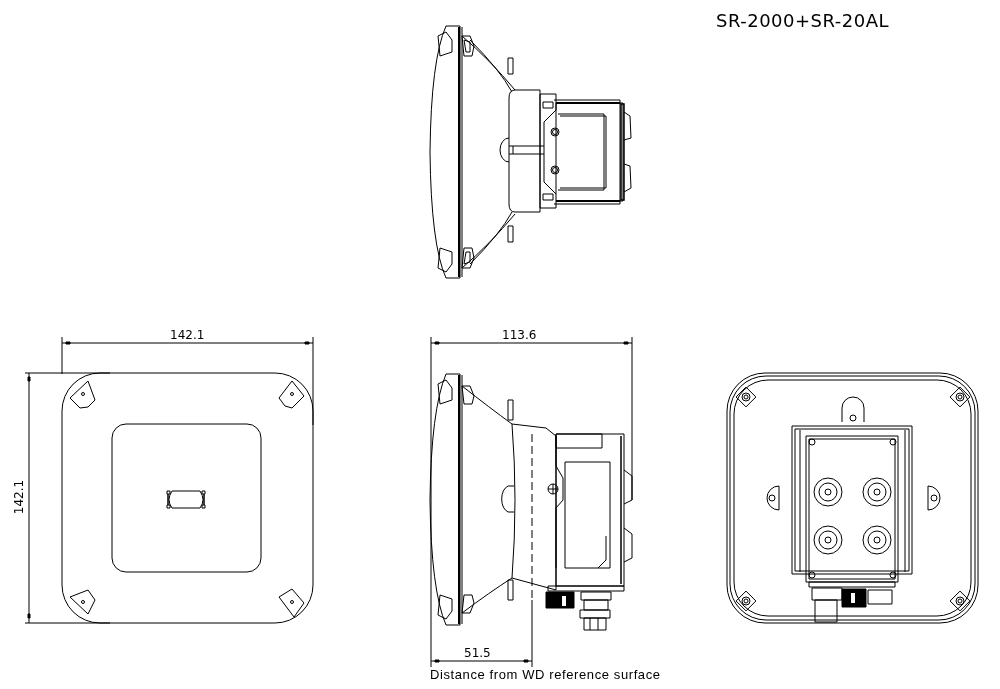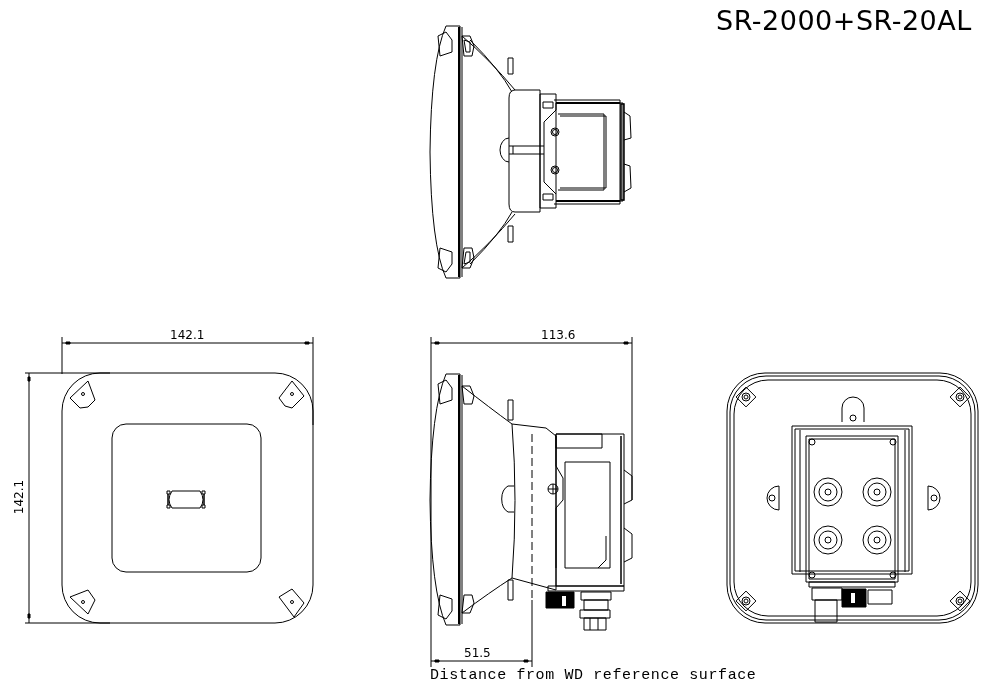--- a/index.html
+++ b/index.html
@@ -1,21 +1,21 @@
 <!DOCTYPE html>
 <html><head>
   <meta charset="utf-8">
   <style>
     html, body { margin: 0; padding: 0; background: #ffffff; }
     body { width: 1000px; height: 689px; position: relative; overflow: hidden; font-family: "DejaVu Sans", sans-serif; }
     #drawing { position: absolute; left: 0; top: 0; width: 1000px; height: 689px; }
-    .title { position: absolute; left: 716px; top: 4px; font-family: "DejaVu Sans", sans-serif; font-size: 27px; font-weight: normal; color: #000; letter-spacing: 0.5px; line-height: 34px; }
+    .title { position: absolute; left: 716px; top: 4px; font-family: "DejaVu Sans", sans-serif; font-size: 18px; font-weight: normal; color: #000; letter-spacing: 0.5px; line-height: 34px; }
     .dim-label { position: absolute; font-family: "DejaVu Sans", sans-serif; font-size: 12px; color: #000; line-height: 14px; }
     .dim-label.vert { transform: rotate(-90deg); transform-origin: center center; }
-    .note { position: absolute; left: 430px; top: 667px; font-family: Liberation Mono, monospace; font-size: 15px; color: #000; letter-spacing: 0.6px; }
+    .note { position: absolute; left: 430px; top: 667px; font-family: Liberation Sans, sans-serif; font-size: 13px; color: #000; letter-spacing: 0.6px; }
     svg * { vector-effect: non-scaling-stroke; }
   </style>
 </head>
 <body>
 
 <div class="title">SR-2000+SR-20AL</div>
 
 <svg id="drawing" viewBox="0 0 1000 689" xmlns="http://www.w3.org/2000/svg" fill="none" stroke="#000" stroke-width="1">
 
   <g>
@@ -218,15 +218,15 @@
     <rect x="812" y="588" width="30" height="12"></rect>
     <rect x="815" y="600" width="22" height="22"></rect>
     <rect x="842" y="589" width="24" height="18" fill="#000"></rect>
     <rect x="851" y="593" width="4" height="10" fill="#fff" stroke="none"></rect>
     <rect x="868" y="590" width="24" height="14"></rect>
   </g>
 </svg>
 
 <div class="dim-label" style="left:170px; top:328px;">142.1</div>
 <div class="dim-label vert" style="left:2px; top:490px;">142.1</div>
-<div class="dim-label" style="left:541px; top:328px;">113.6</div>
+<div class="dim-label" style="left:502px; top:328px;">113.6</div>
 <div class="dim-label" style="left:464px; top:646px;">51.5</div>
 <div class="note">Distance from WD reference surface</div>
 
 </body></html>

